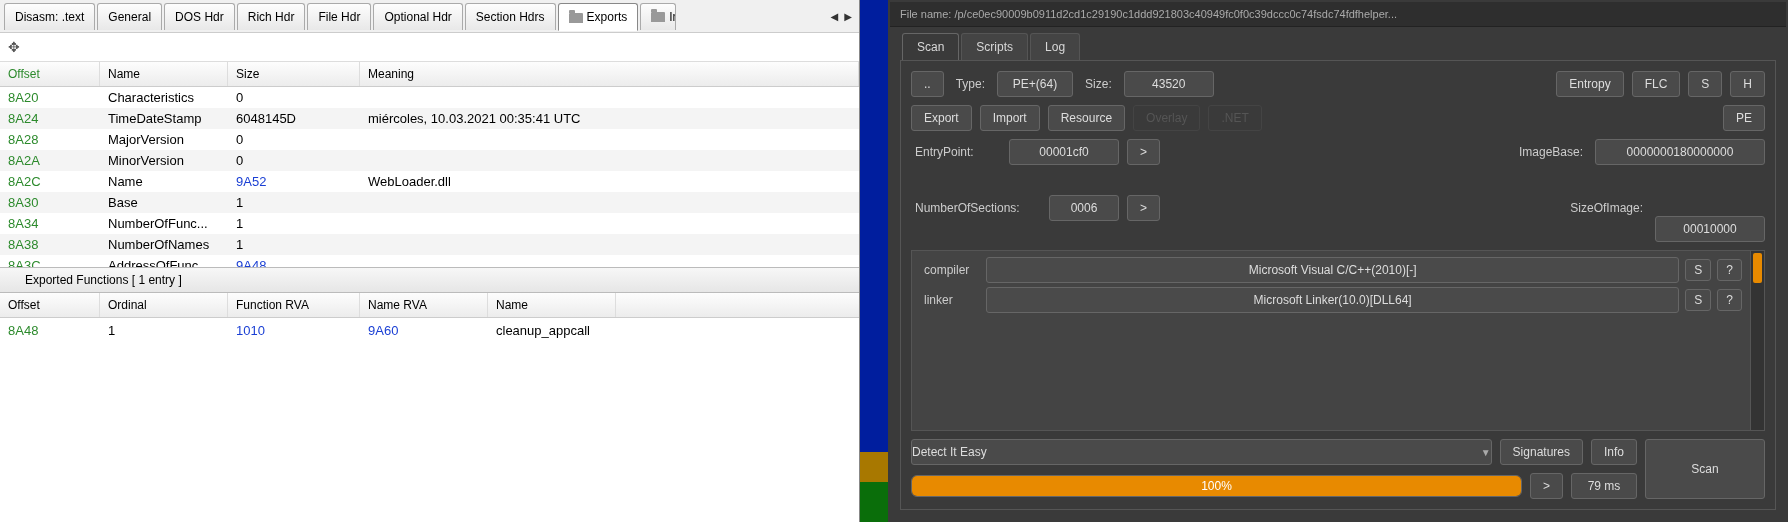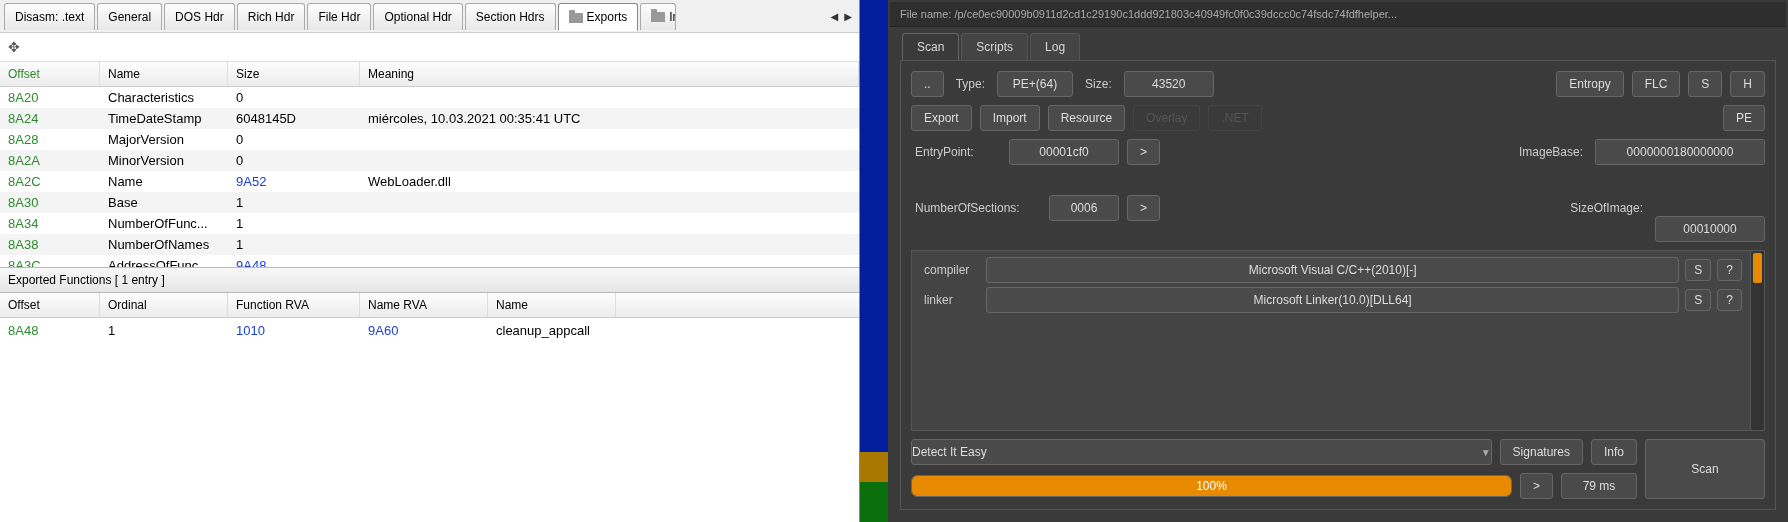--- a/index.html
+++ b/index.html
@@ -87,21 +87,21 @@
   overflow: hidden;
   text-overflow: ellipsis;
 }
 .col-offset { width: 100px; color: #2c8a2c; }
 .col-name { width: 128px; }
 .col-value { width: 132px; }
 .col-value.link { color: #1a3fd4; }
 .col-meaning { flex: 1; }
 .section-title {
   background: linear-gradient(#f7f7f7,#e6e6e6);
-  padding: 5px 8px;
+  padding: 5px 25px;
   border-top: 1px solid #bbb;
   border-bottom: 1px solid #bbb;
   font-size: 12px;
 }
 .grid2-header {
   display: flex;
   background: linear-gradient(#fdfdfd,#ececec);
   border-bottom: 1px solid #ccc;
 }
 .grid2-header > div, .grid2-row > div {
@@ -472,19 +472,19 @@
             <span class="chev">▼</span>
           </div>
           <div class="dbtn">Signatures</div>
           <div class="dbtn">Info</div>
         </div>
         <div class="progress-row">
           <div class="progress">
             <div class="progress-fill" style="width:100%;">100%</div>
           </div>
           <div class="dbtn">&gt;</div>
-          <div class="dbox" style="width:76px;">79 ms</div>
+          <div class="dbox" style="width:66px;">79 ms</div>
         </div>
       </div>
       <div class="scan-btn">Scan</div>
     </div>
   </div>
 </div>
 
 </body></html>

